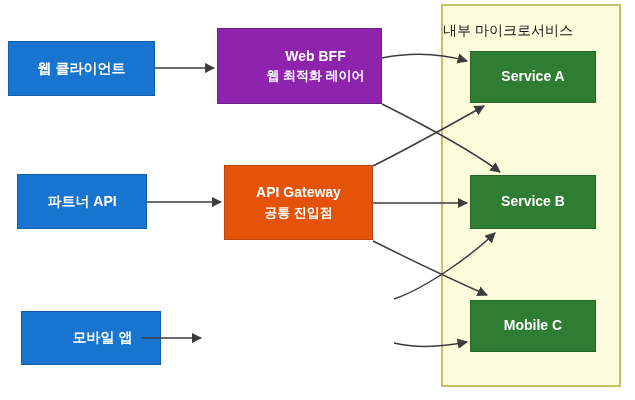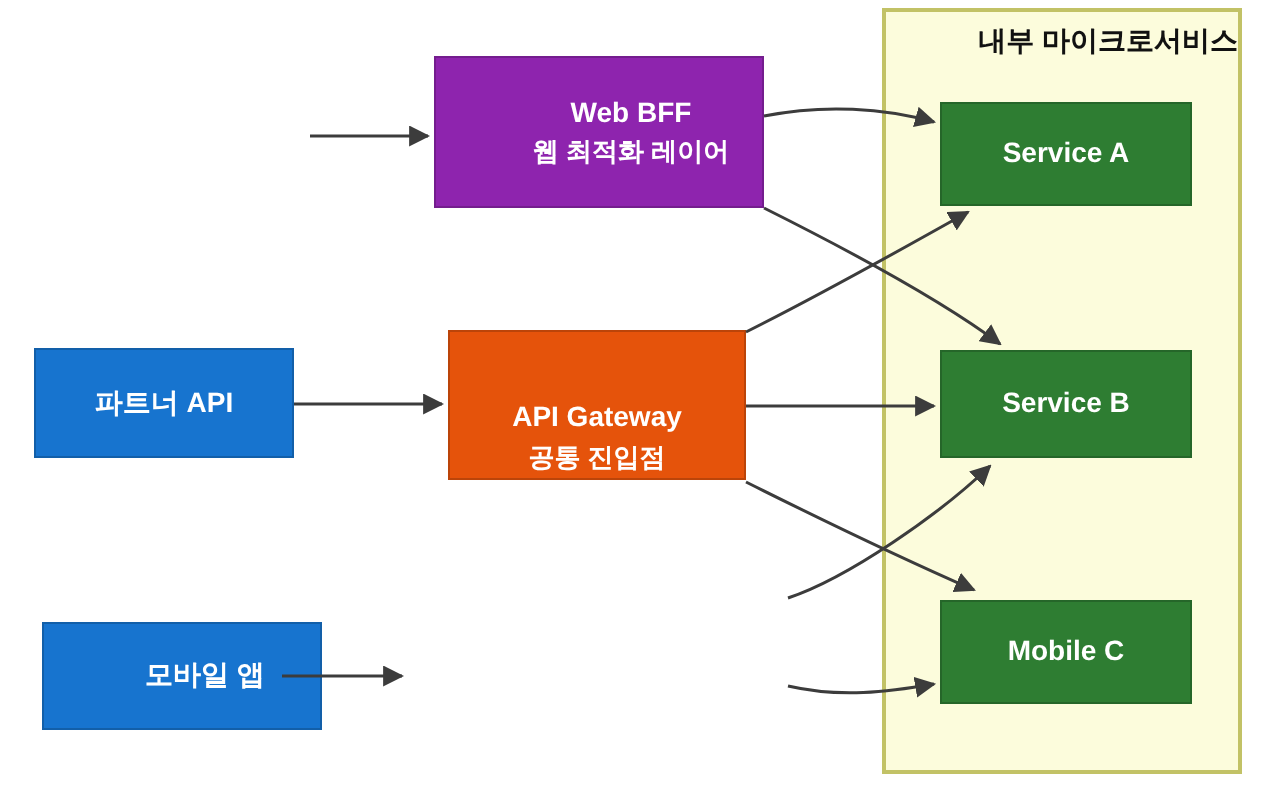--- a/index.html
+++ b/index.html
@@ -30,32 +30,32 @@
   .service { background: var(--service-fill, #2E7D32); }
 
   .group {
     position: absolute;
     left: 441px; top: 4px; width: 180px; height: 383px;
     background: var(--group-fill, #FCFCDC);
     border: 2px solid var(--group-border, #C2C266);
     box-sizing: border-box;
   }
   .group-title {
-    margin-top: 6px;
-    text-align: right;
+    margin-top: 16px;
+    text-align: left;
     font-size: 14px;
-    font-weight: 700;
+    font-weight: 400;
     color: var(--group-title-text, #111111);
   }
 
   #web-client  { left: 8px;   top: 41px;  width: 147px; height: 55px; }
   #partner-api { left: 17px;  top: 174px; width: 130px; height: 55px; text-align: right; }
   #mobile-app  { left: 21px;  top: 311px; width: 140px; height: 54px; padding-left: 23px; }
   #web-bff     { left: 217px; top: 28px;  width: 165px; height: 76px; padding-left: 32px; }
-  #api-gateway { left: 224px; top: 165px; width: 149px; height: 75px; justify-content: flex-end; }
+  #api-gateway { left: 224px; top: 165px; width: 149px; height: 75px; }
   #mobile-bff  { left: 204px; top: 299px; width: 191px; height: 77px; }
   #service-a   { left: 470px; top: 51px;  width: 126px; height: 52px; }
   #service-b   { left: 470px; top: 175px; width: 126px; height: 54px; }
   #service-c   { left: 470px; top: 300px; width: 126px; height: 52px; }
 
   svg.edges {
     position: absolute;
     left: 0; top: 0; width: 635px; height: 400px;
     pointer-events: none;
   }
@@ -68,20 +68,23 @@
 </style>
 </head>
 <body>
 
 <div class="canvas">
 
   <div class="group">
     <div class="group-title">내부 마이크로서비스</div>
   </div>
 
+  <div class="node client" id="web-client">
+    <span class="title">웹 클라이언트</span>
+  </div>
   <div class="node client" id="partner-api">
     <span class="title">파트너 API</span>
   </div>
   <div class="node client" id="mobile-app">
     <span class="title">모바일 앱</span>
   </div>
 
   <div class="node bff" id="web-bff">
     <span class="title">Web BFF</span>
     <span class="subtitle">웹 최적화 레이어</span>

